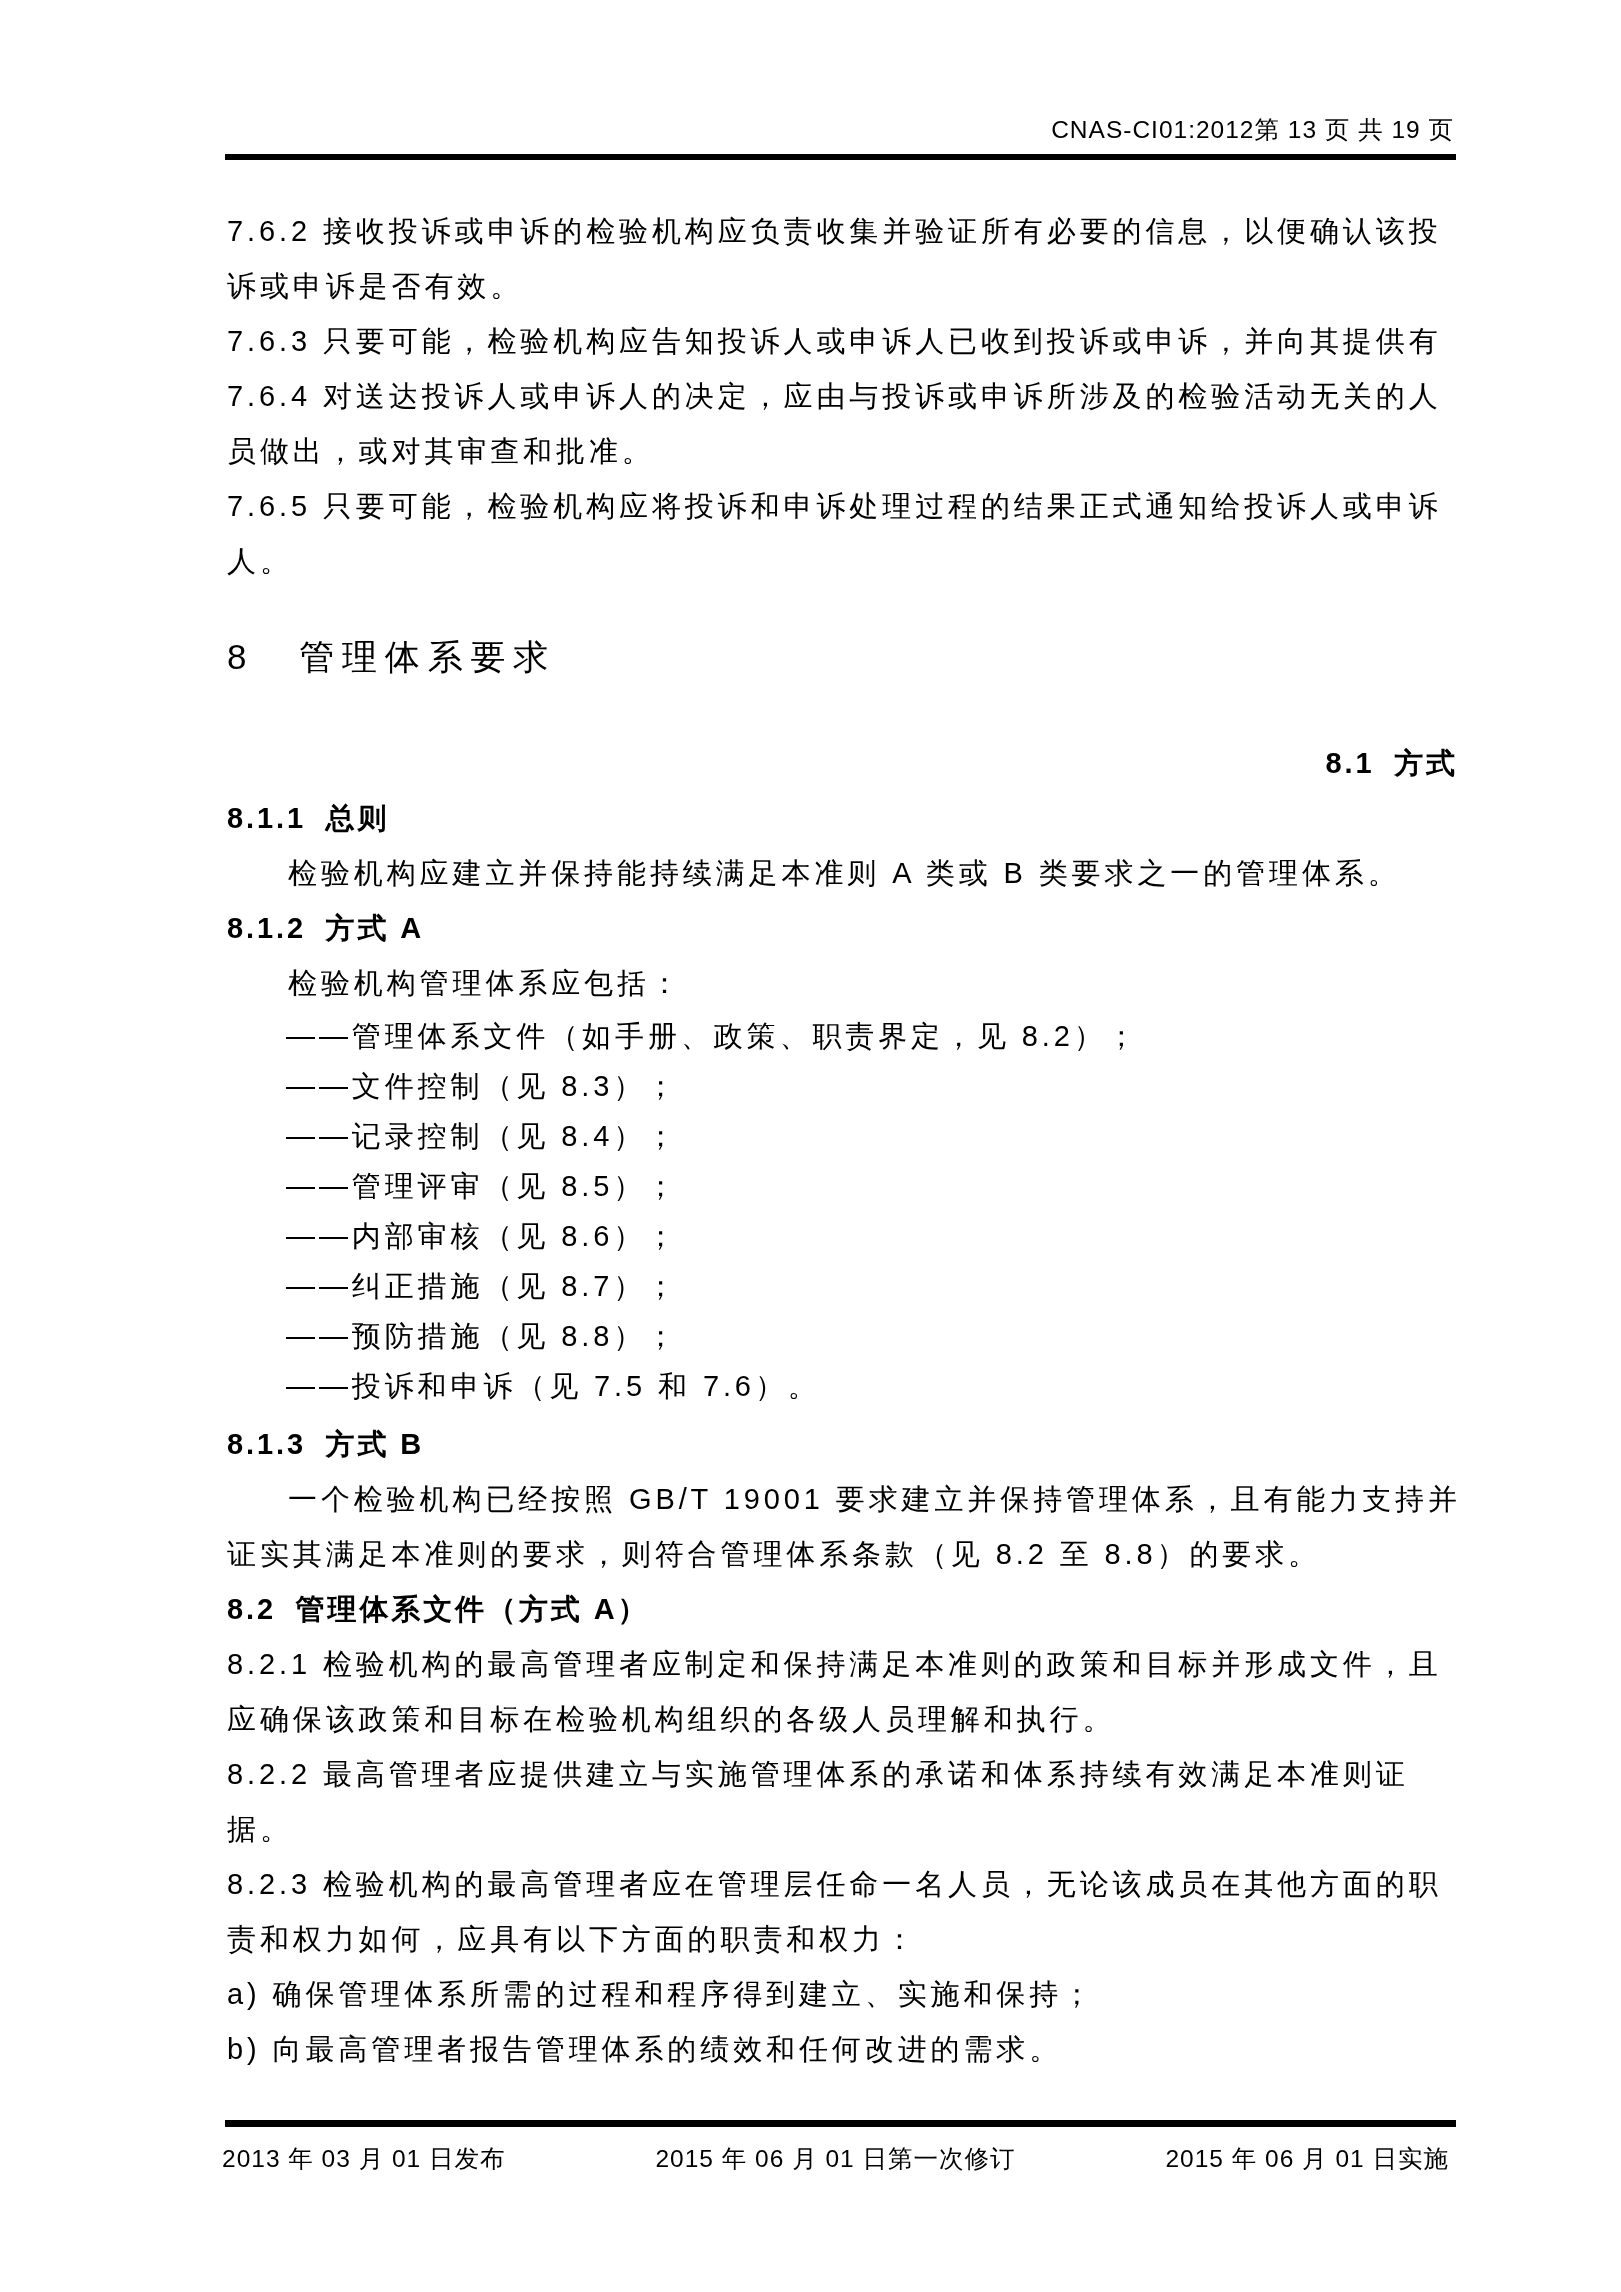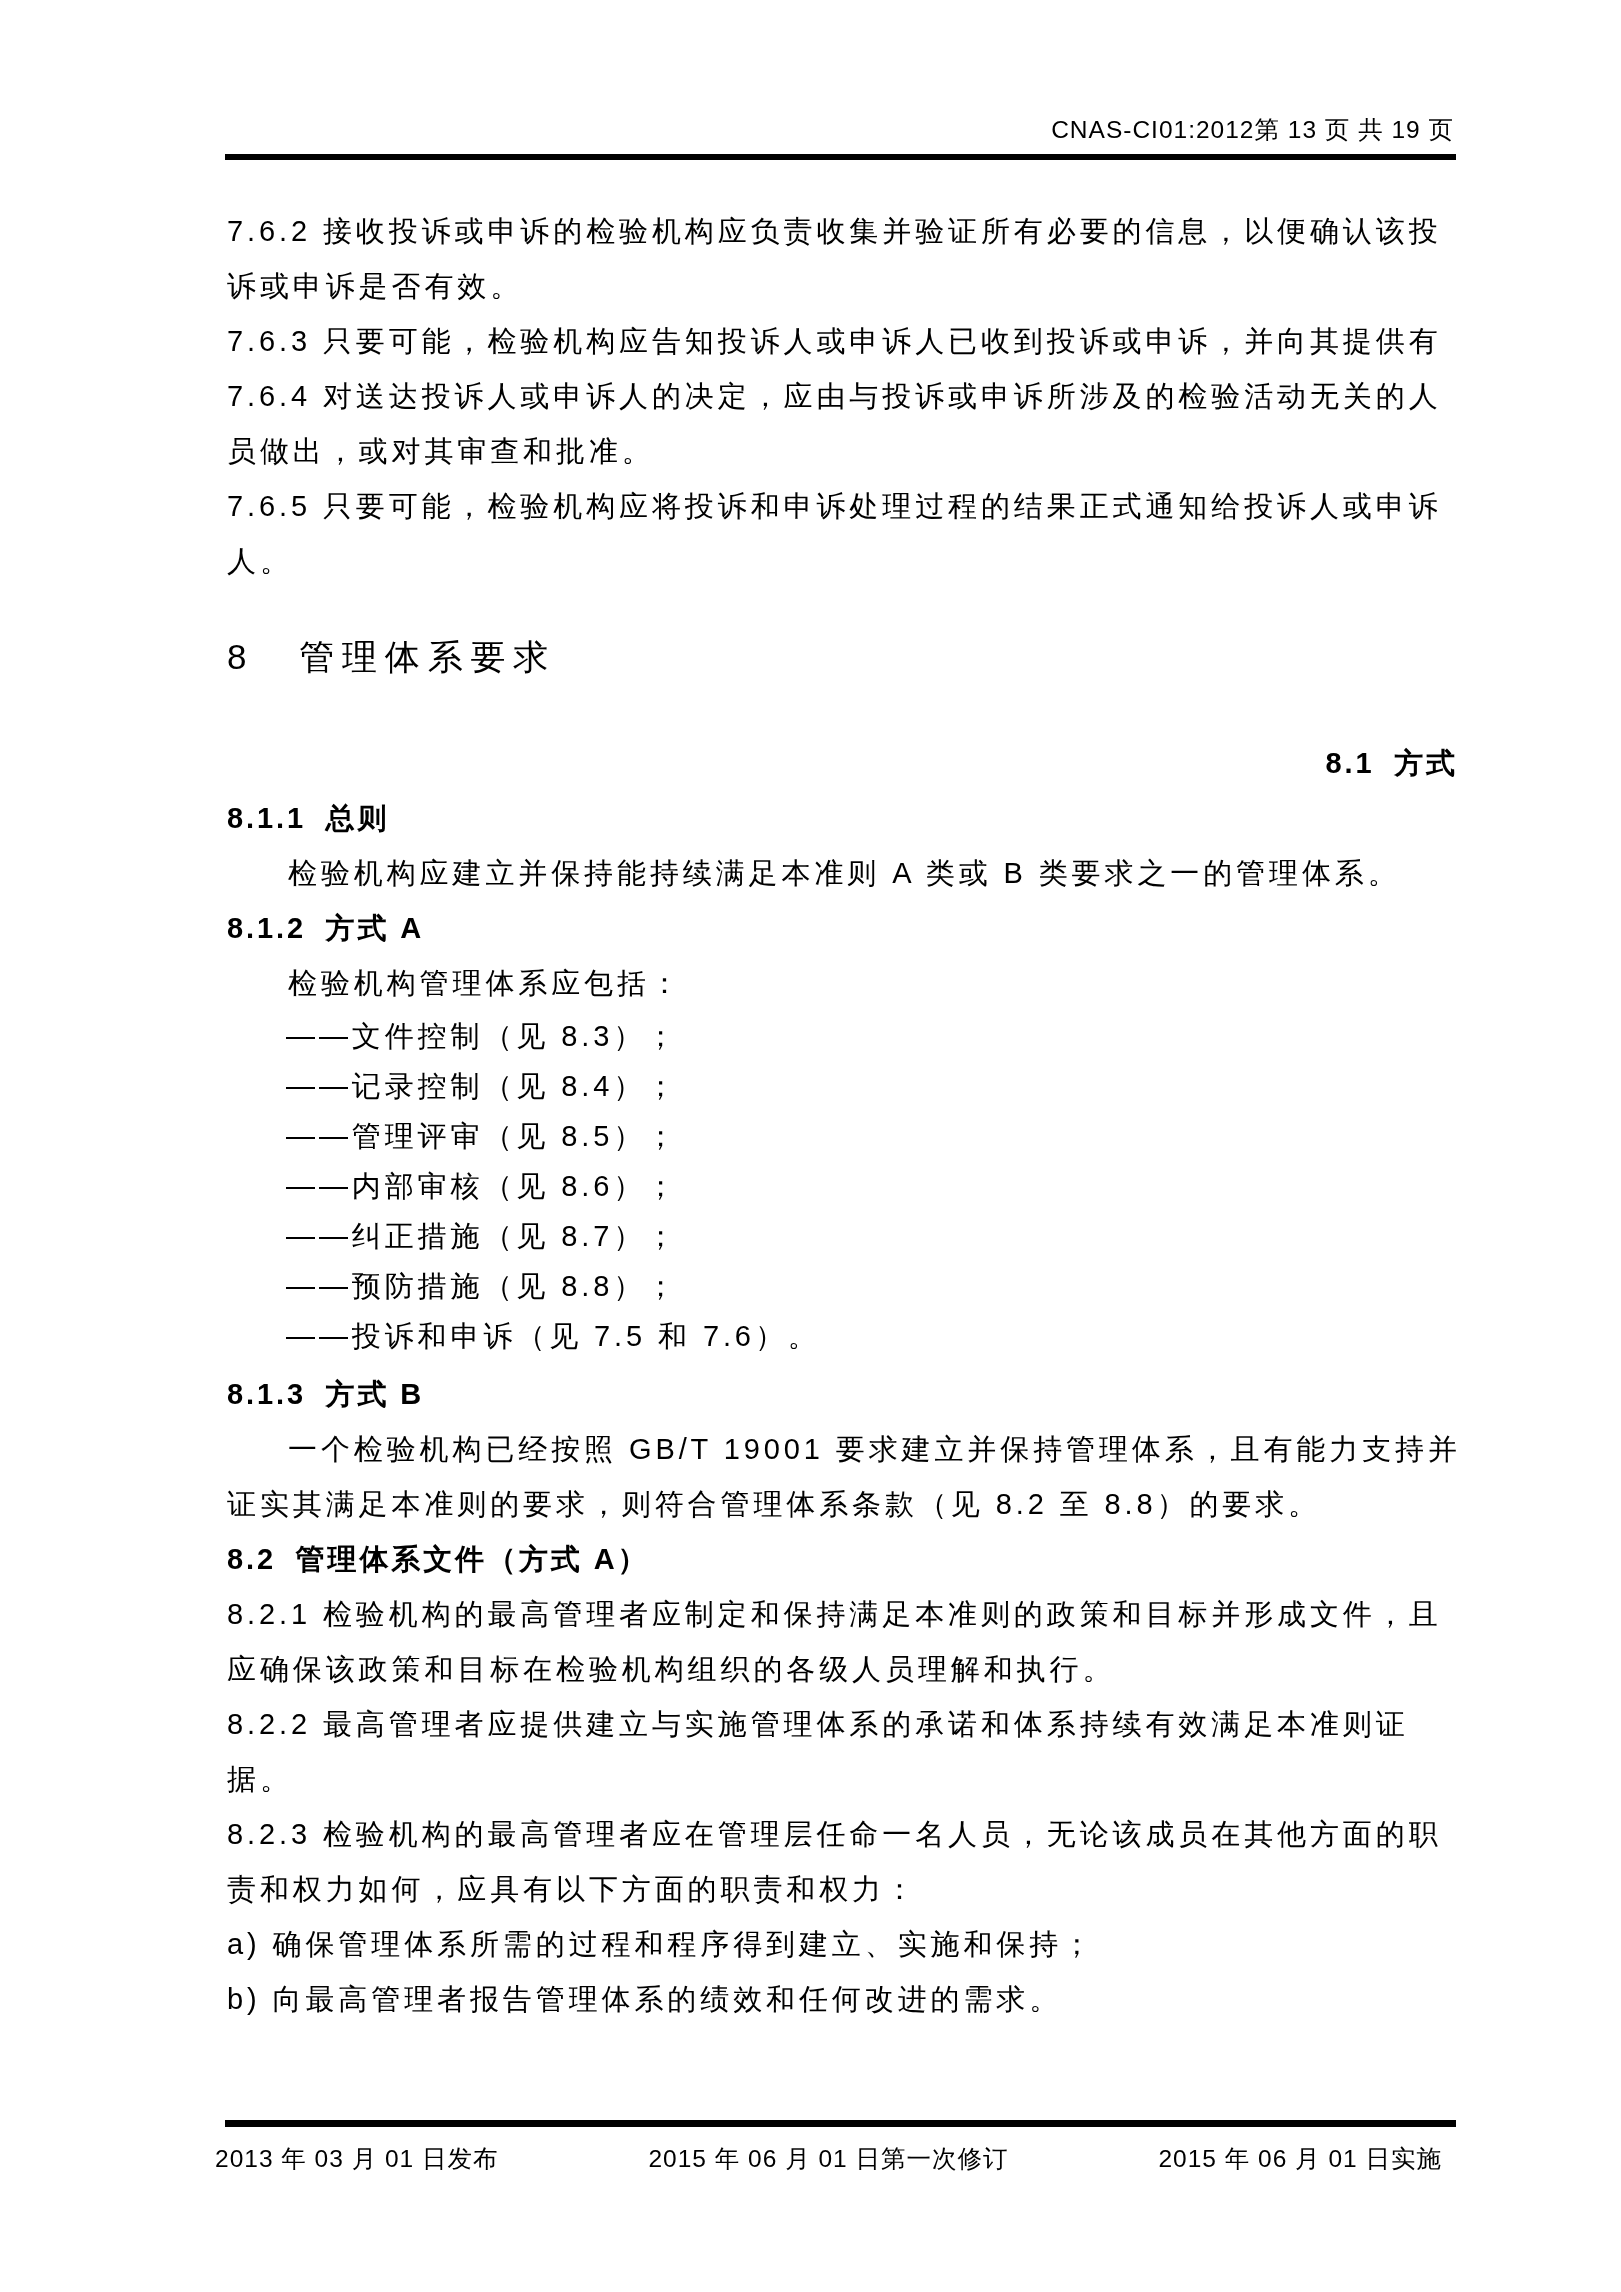--- a/index.html
+++ b/index.html
@@ -55,21 +55,21 @@
   .mt-813 { margin-top: 5.9px; }
   
   .footer-rule {
     position: absolute;
     left: 225px; top: 2120px;
     width: 1231px; height: 6.9px;
     background: #000000;
   }
   .footer {
     position: absolute;
-    left: 215px; top: 2139px;
+    left: 222px; top: 2139px;
     width: 1227px;
     display: flex;
     justify-content: space-between;
     font-size: 24.5px;
     letter-spacing: 1px;
     line-height: 39px;
   }
 </style>
 </head>
 <body>
@@ -97,20 +97,21 @@
     <div class="h-sub mt-81"><span>8.1</span><span class="title-gap">方式</span></div>
 
     <div class="h-sub"><span>8.1.1</span><span class="title-gap">总则</span></div>
 
     <div class="bl ind">检验机构应建立并保持能持续满足本准则 A 类或 B 类要求之一的管理体系。</div>
 
     <div class="h-sub"><span>8.1.2</span><span class="title-gap">方式 A</span></div>
 
     <div class="bl ind">检验机构管理体系应包括：</div>
 
+    <div class="item">——管理体系文件（如手册、政策、职责界定，见 8.2）；</div>
     <div class="item">——文件控制（见 8.3）；</div>
     <div class="item">——记录控制（见 8.4）；</div>
     <div class="item">——管理评审（见 8.5）；</div>
     <div class="item">——内部审核（见 8.6）；</div>
     <div class="item">——纠正措施（见 8.7）；</div>
     <div class="item">——预防措施（见 8.8）；</div>
     <div class="item">——投诉和申诉（见 7.5 和 7.6）。</div>
 
     <div class="h-sub mt-813"><span>8.1.3</span><span class="title-gap">方式 B</span></div>
 

